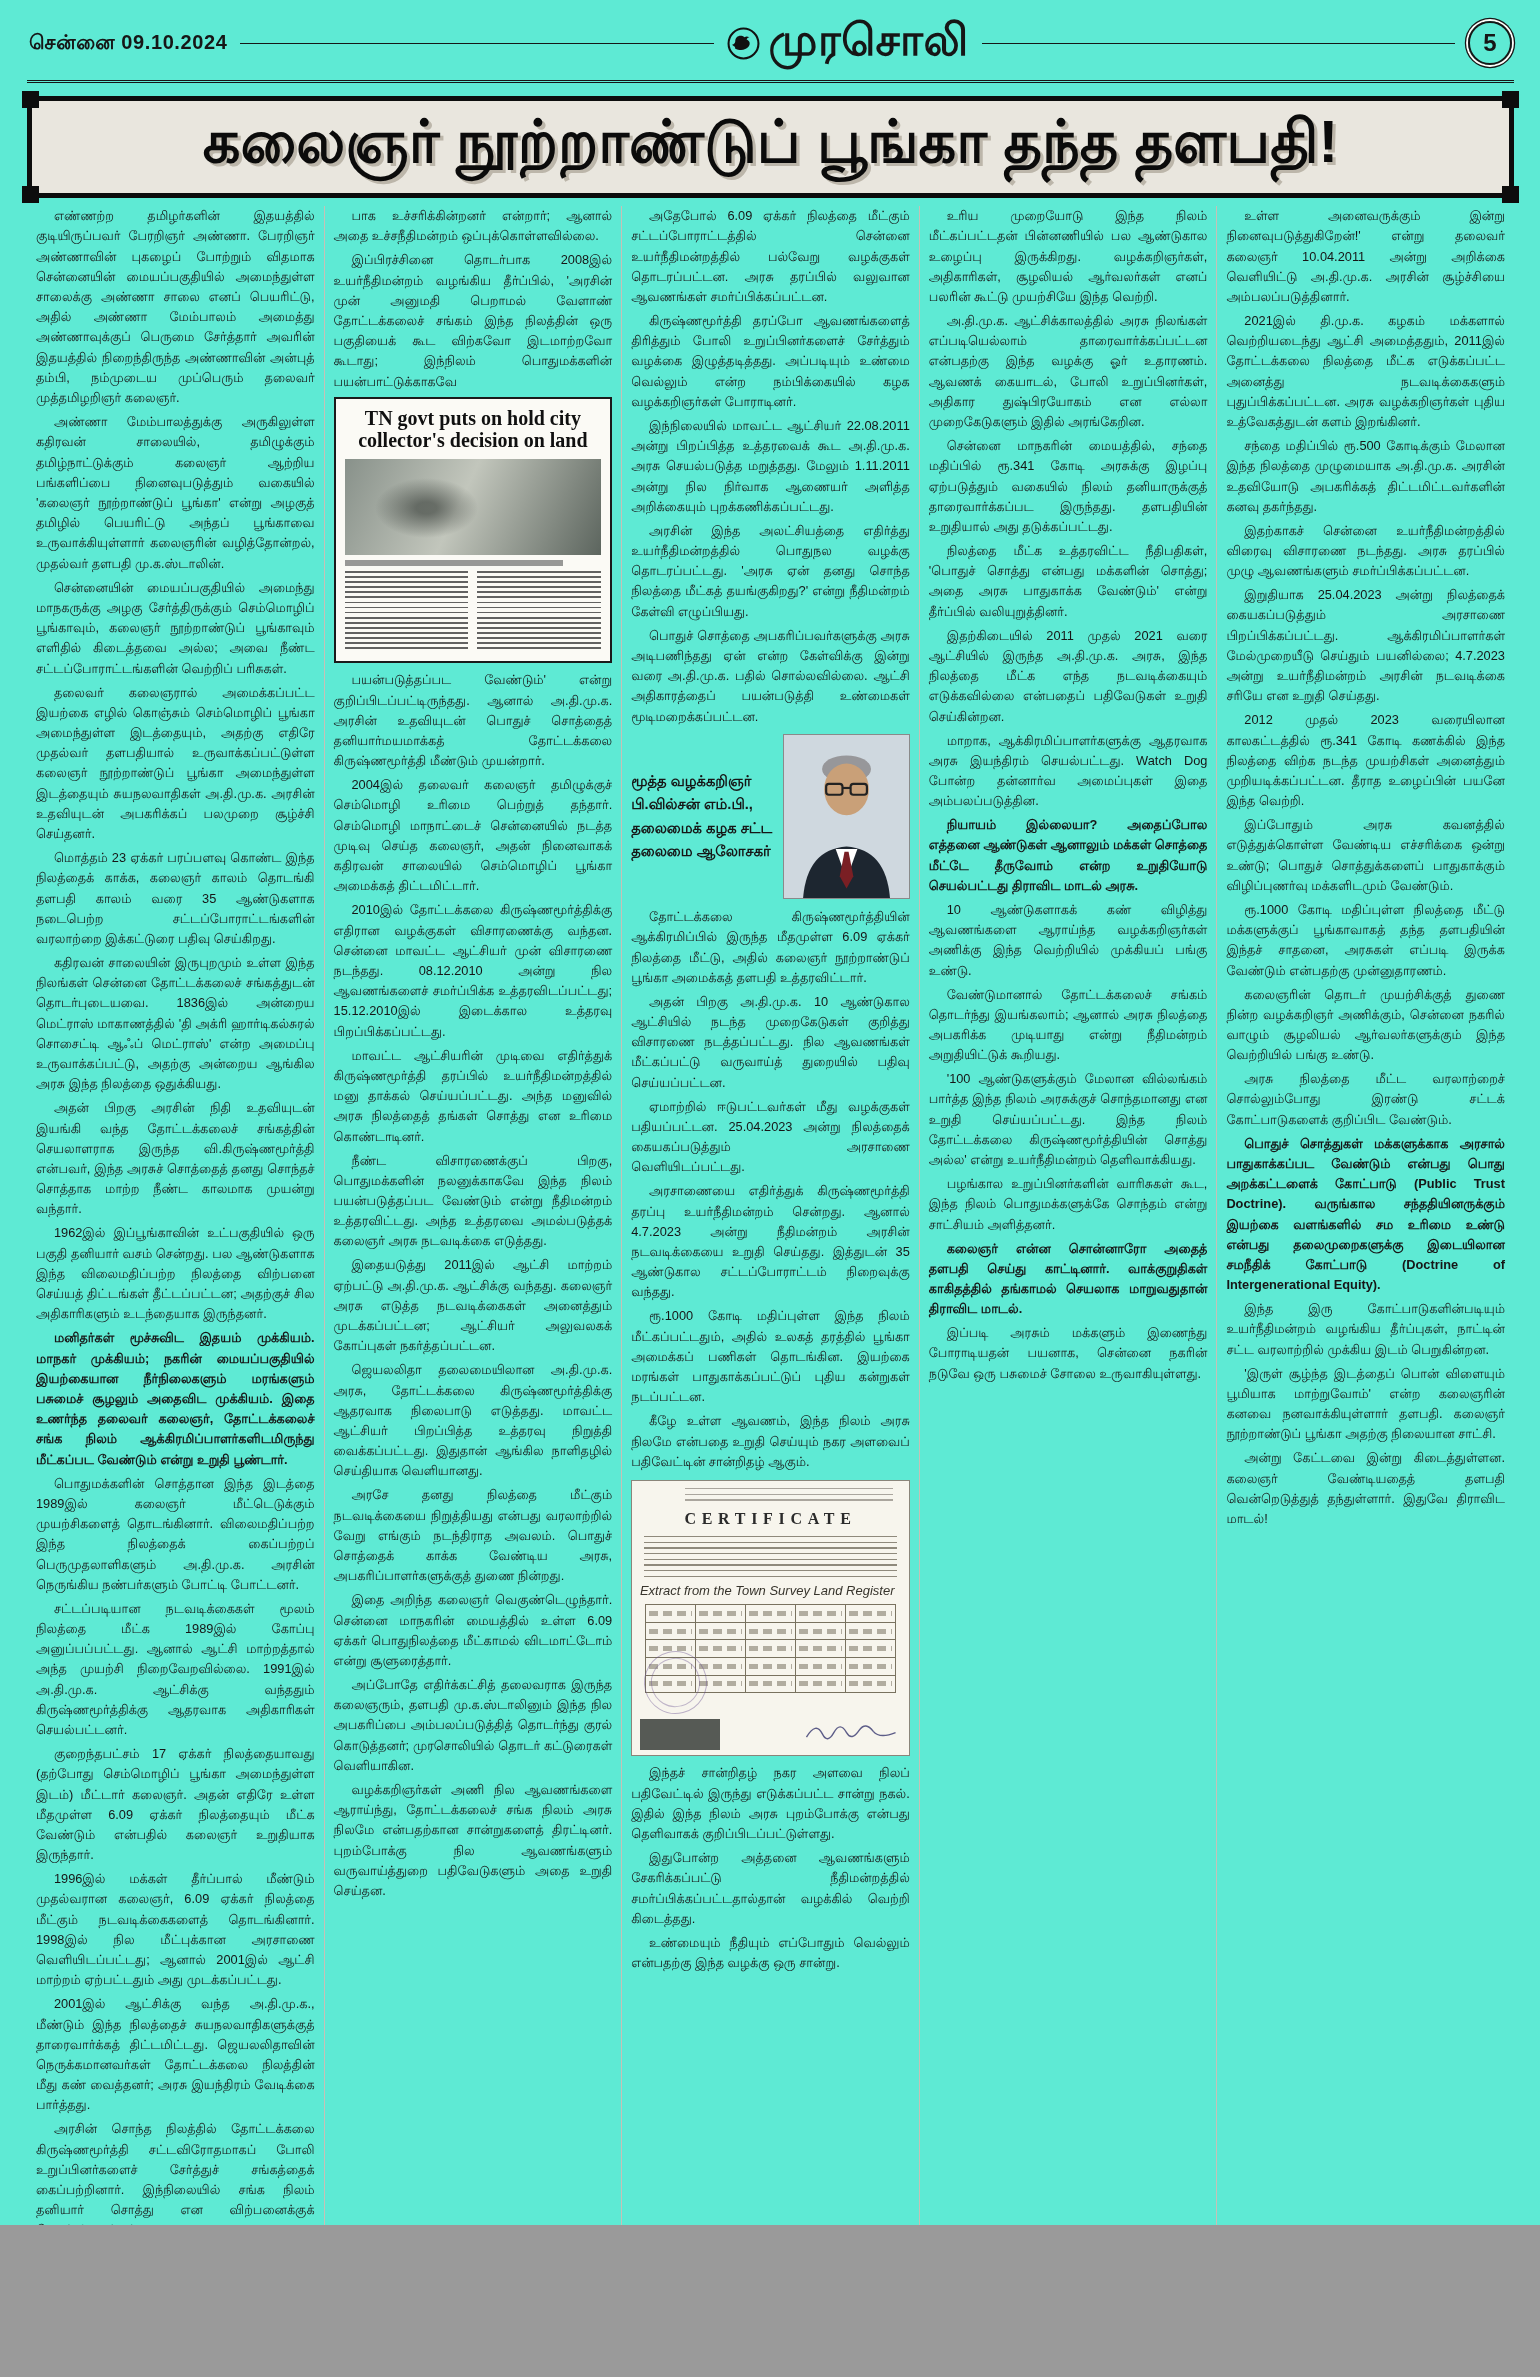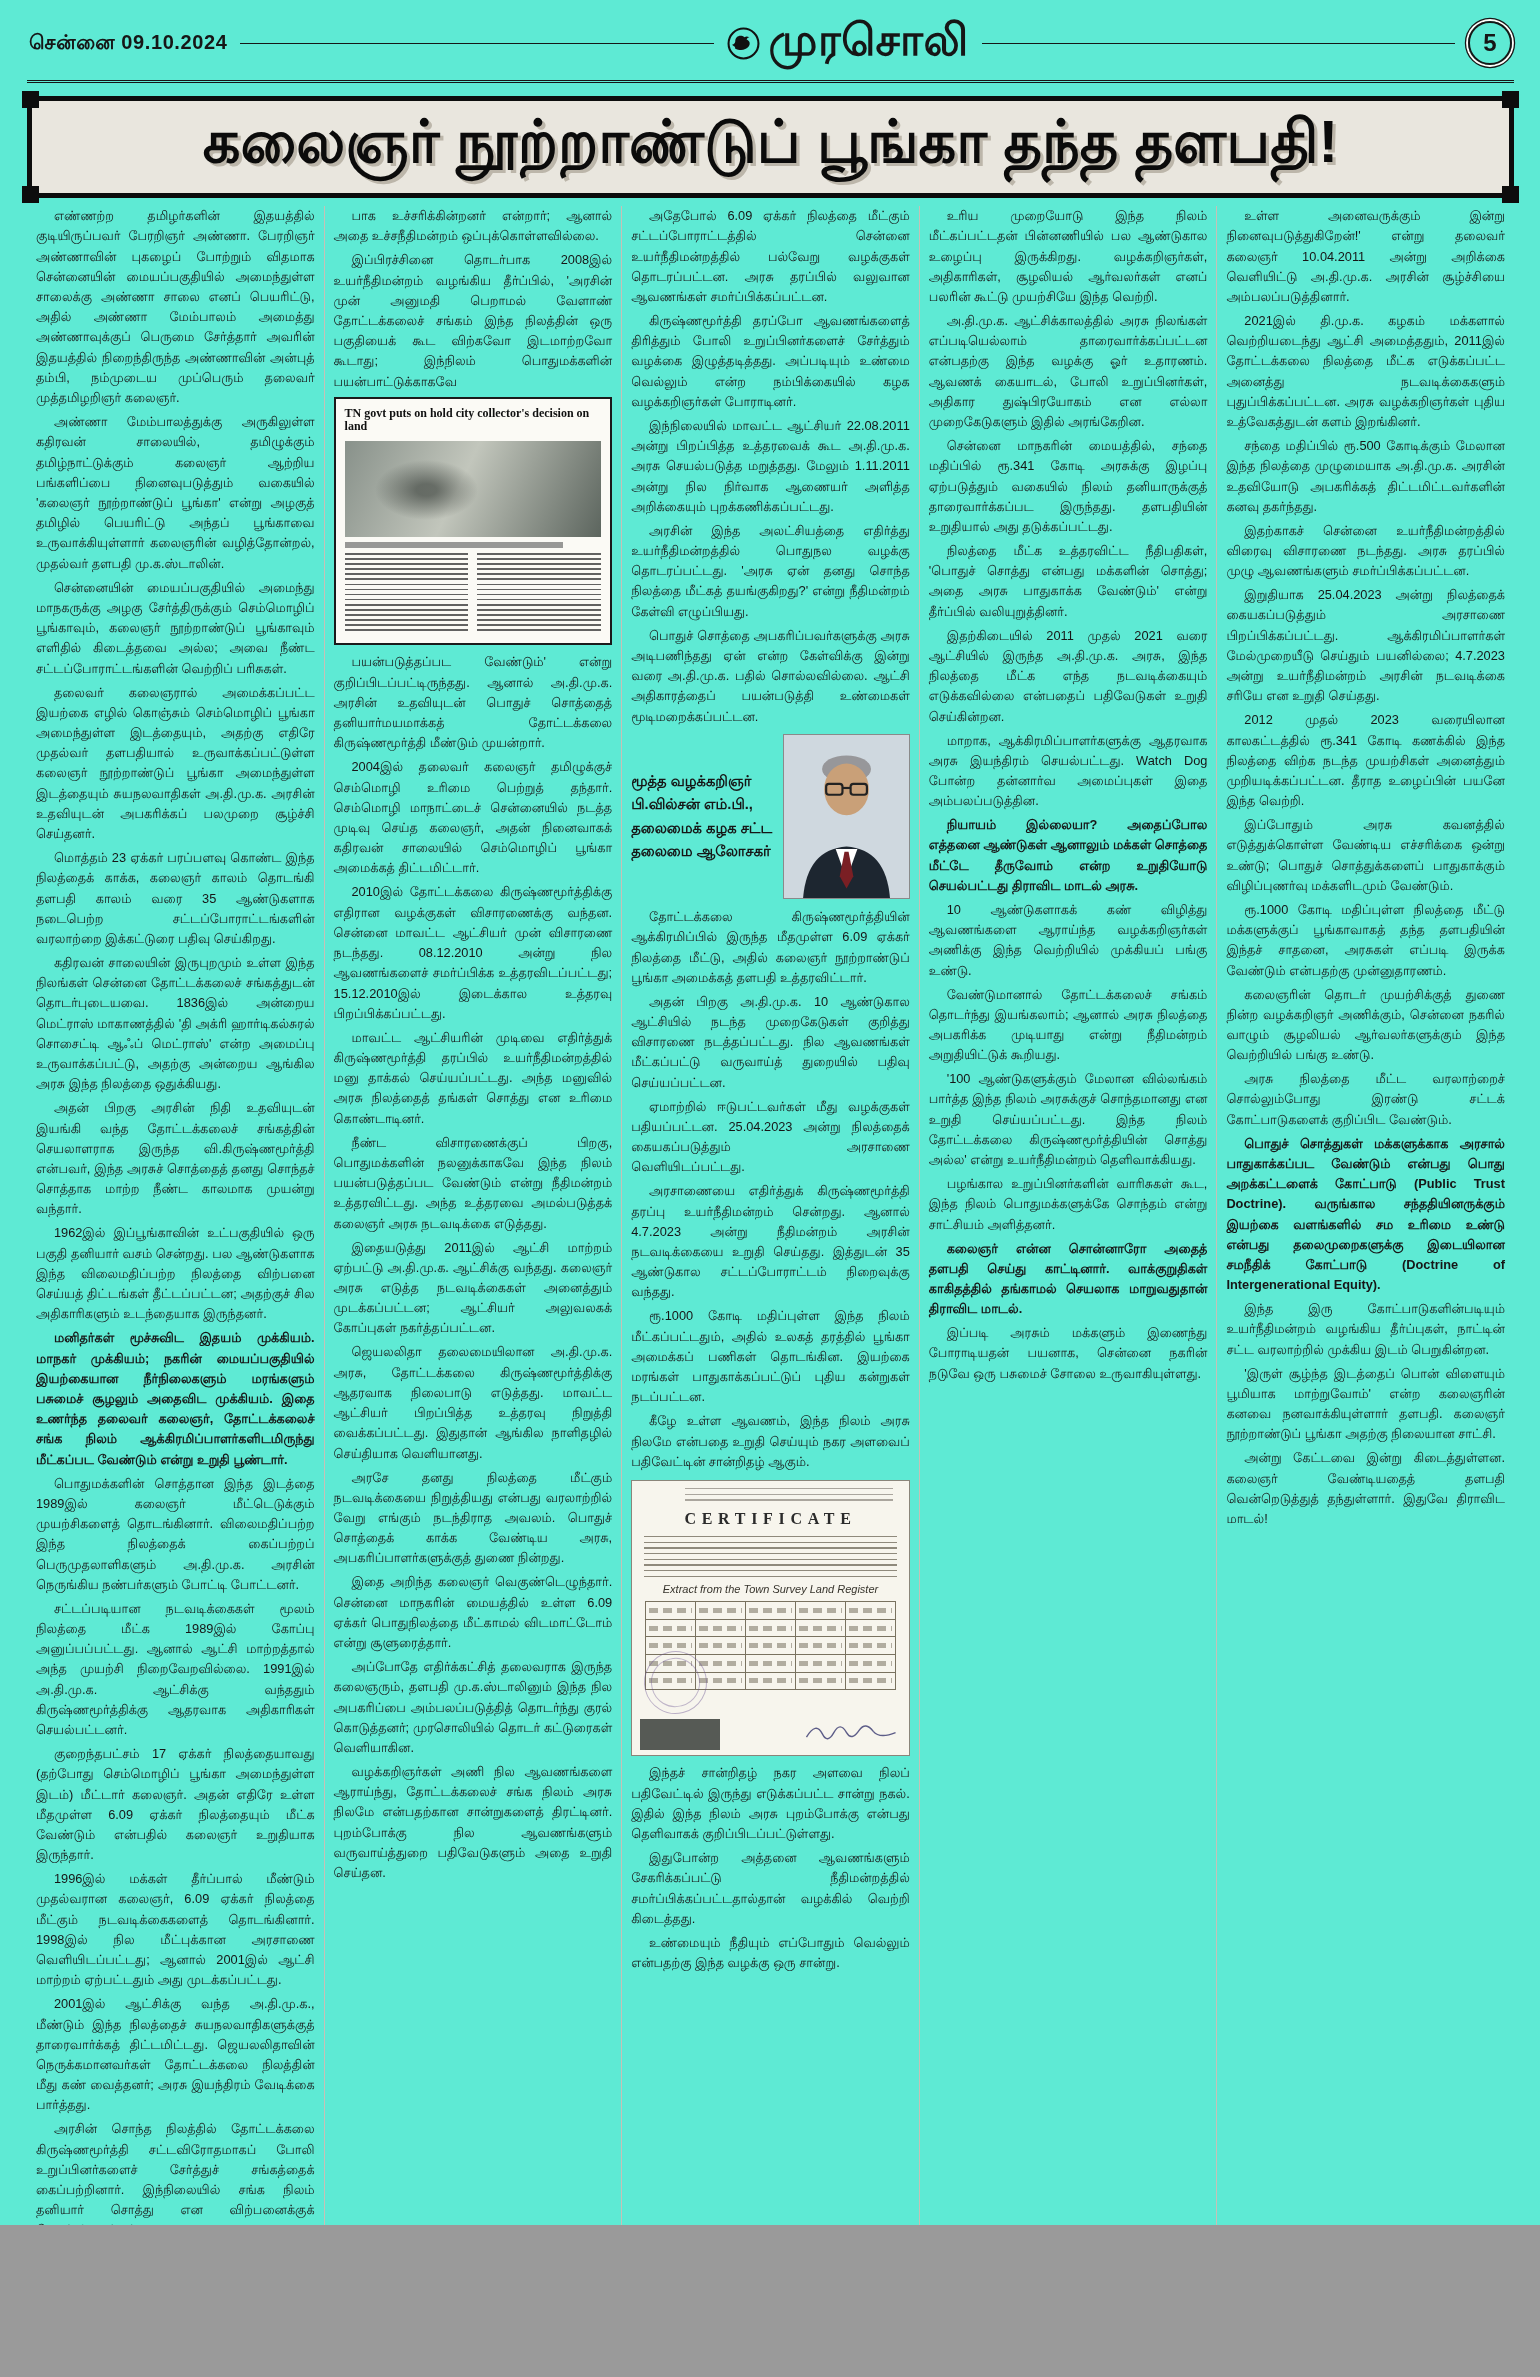--- a/index.html
+++ b/index.html
@@ -32,21 +32,21 @@
   
   .columns{display:flex;align-items:stretch;margin:7.7px 27px 0;height:2171px;overflow:hidden;}
   .col{flex:1;min-width:0;padding:0 9px;overflow:hidden;}
   .col + .col{border-left:0.6px solid #c6c1b6;}
   .para{margin:0 0 3.8px;text-indent:1.4em;font-size:12.8px;line-height:1.58;text-align:justify;}
   .para.bold{font-weight:bold;}
 
   
   .clipping{border:2.6px solid #1b1b1b;margin:5.1px 0 7.7px;padding:7.7px 9px;background:#fbfaf5;}
   .clip-head{font-family:"Liberation Serif","DejaVu Serif",serif;font-weight:bold;
-             font-size:12px;line-height:1.12;color:#101010;}
+             font-size:20px;line-height:1.12;color:#101010;text-align:center;}
   .clip-photo{margin-top:7.7px;height:96px;position:relative;
       background:linear-gradient(115deg,#88918a 0%,#c2c6bc 45%,#5c655e 100%);}
   .clip-photo::after{content:"";position:absolute;left:12%;top:20%;width:40%;height:62%;
       background:radial-gradient(closest-side,#3c423d 20%,transparent 100%);opacity:.65;}
   .clip-caption-bar{height:5.7px;background:#474747;opacity:.55;margin:5.1px 38px 2.6px 0;}
   .clip-cols{display:flex;gap:9px;margin-top:5.1px;}
   .greek{flex:1;height:82px;background-image:repeating-linear-gradient(#3c3c3c 0 1.6px,transparent 1.6px 5.1px);opacity:.8;}
 
   
   .author{display:flex;gap:7.7px;margin:7.7px 0;align-items:center;}
@@ -57,21 +57,21 @@
 
   
   .certificate{position:relative;border:1.3px solid #8a857a;background:#f7f5ed;margin:7.7px 0;
                padding:7.7px 7.7px 9px;height:276px;box-sizing:border-box;overflow:hidden;}
   .cert-topline{height:15.3px;background-image:repeating-linear-gradient(#6b655c 0 1.3px,transparent 1.3px 5.7px);
                 opacity:.55;margin:0 7.7px 6.4px 45px;}
   .cert-title{text-align:center;font-family:"Liberation Serif","DejaVu Serif",serif;
               font-weight:bold;font-size:16px;letter-spacing:5.7px;color:#2b2b2b;}
   .cert-script{height:42px;background-image:repeating-linear-gradient(#57503f 0 1.3px,transparent 1.3px 5.7px);
                opacity:.65;margin:7.7px 3.8px 5.1px;}
-  .cert-sub{text-align:center;font-size:11px;font-style:italic;color:#37342c;}
+  .cert-sub{font-size:13px;font-style:italic;color:#37342c;}
   .cert-table{width:96%;margin:6.4px auto 0;border-collapse:collapse;}
   .cert-table td{border:0.6px solid #79725f;height:16.6px;padding:0;}
   .cert-table td span{display:block;height:5.1px;margin:2.6px 3.2px;
       background-image:repeating-linear-gradient(90deg,#6b6452 0 9px,transparent 9px 14px);opacity:.5;}
   .stamp{position:absolute;left:11.5px;bottom:41px;width:61px;height:61px;
          border:1.9px solid rgba(102,78,143,.42);border-radius:50%;transform:rotate(-14deg);}
   .stamp::after{content:"";position:absolute;inset:6.4px;border:1.3px solid rgba(102,78,143,.38);border-radius:50%;}
   .cert-photo{position:absolute;left:7.7px;bottom:5.1px;width:80px;height:31px;background:#3a3e39;opacity:.85;}
   .cert-sign{position:absolute;right:10.2px;bottom:9px;width:96px;height:28px;}
 </style>

